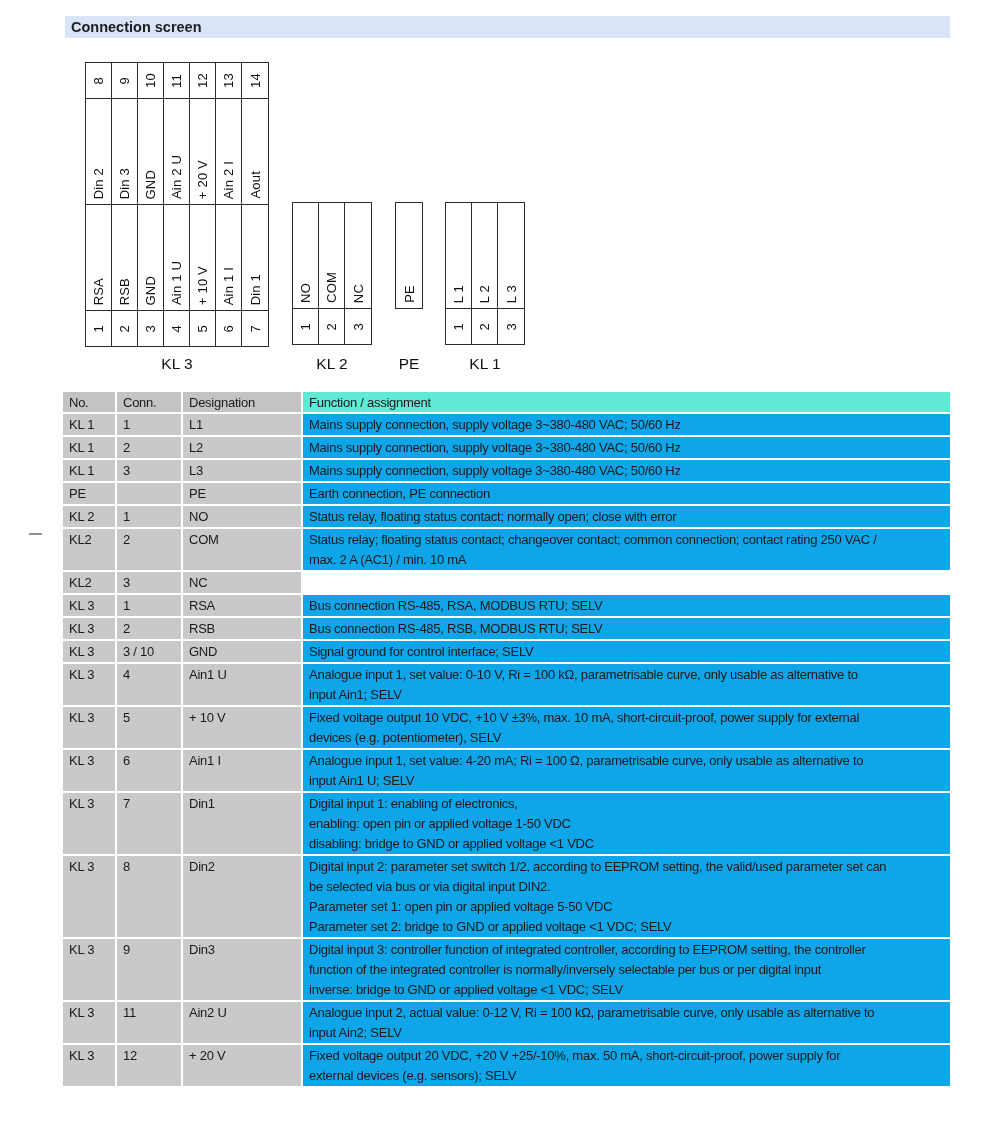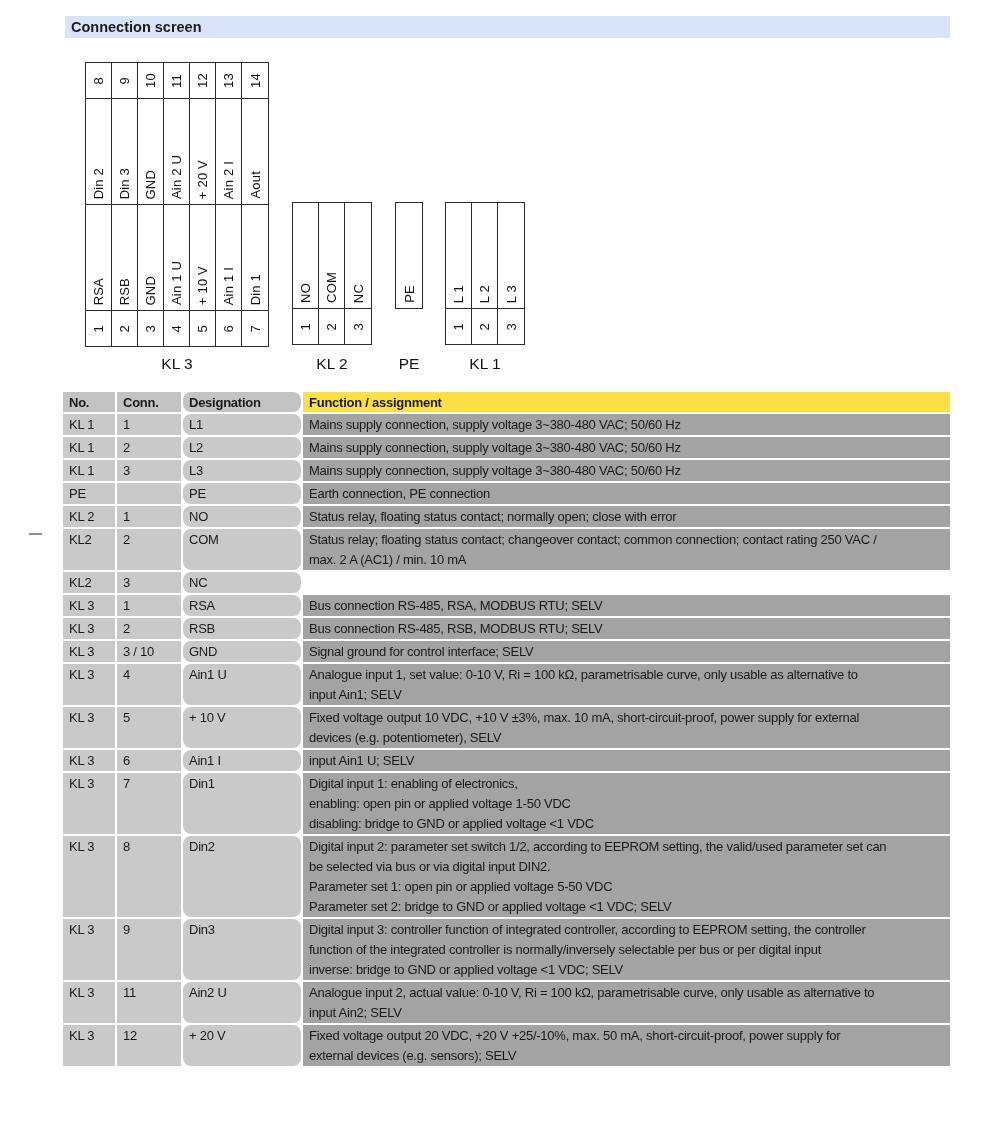--- a/index.html
+++ b/index.html
@@ -47,25 +47,25 @@
   
   .conn-table {
     position: absolute; left: 63px; top: 392px; width: 887px;
     display: flex; flex-direction: column; gap: 2px;
     font-size: 13px; letter-spacing: -0.25px;
   }
   .t-row { display: flex; gap: 2px; align-items: stretch; }
   .t-cell { box-sizing: border-box; padding: 1px 6px 0 6px; line-height: 20px; }
   .c-no   { width: 52px;  background: #c9c9c9; flex: none; }
   .c-conn { width: 64px;  background: #c9c9c9; flex: none; }
-  .c-des  { width: 118px; background: #c9c9c9; flex: none; border-radius: 8px; }
-  .c-fn   { flex: 1; background: #a3a3a3; }
-  .t-head { font-weight: bold; }
+  .c-des  { width: 118px; background: #c9c9c9; flex: none; }
+  .c-fn   { flex: 1; background: #0ea5e9; }
+  .t-head { font-weight: normal; }
   .t-head .c-no, .t-head .c-conn, .t-head .c-des { background: #c3c3c3; height: 20px; }
-  .t-head .c-fn { background: #fde047; height: 20px; }
+  .t-head .c-fn { background: #5eead4; height: 20px; }
   .fn-line { white-space: nowrap; }
 </style>
 </head>
 <body>
 
 <div class="page">
 
   <div class="title-bar">Connection screen</div>
 
   <div class="diagram">
@@ -325,20 +325,21 @@
         <div class="t-cell c-fn">
           <div class="fn-line">Fixed voltage output 10 VDC, +10 V ±3%, max. 10 mA, short-circuit-proof, power supply for external</div>
           <div class="fn-line">devices (e.g. potentiometer), SELV</div>
         </div>
       </div>
       <div class="t-row">
         <div class="t-cell c-no">KL 3</div>
         <div class="t-cell c-conn">6</div>
         <div class="t-cell c-des">Ain1 I</div>
         <div class="t-cell c-fn">
+          <div class="fn-line">Analogue input 1, set value: 4-20 mA; Ri = 100 Ω, parametrisable curve, only usable as alternative to</div>
           <div class="fn-line">input Ain1 U; SELV</div>
         </div>
       </div>
       <div class="t-row">
         <div class="t-cell c-no">KL 3</div>
         <div class="t-cell c-conn">7</div>
         <div class="t-cell c-des">Din1</div>
         <div class="t-cell c-fn">
           <div class="fn-line">Digital input 1: enabling of electronics,</div>
           <div class="fn-line">enabling: open pin or applied voltage 1-50 VDC</div>
@@ -364,21 +365,21 @@
           <div class="fn-line">Digital input 3: controller function of integrated controller, according to EEPROM setting, the controller</div>
           <div class="fn-line">function of the integrated controller is normally/inversely selectable per bus or per digital input</div>
           <div class="fn-line">inverse: bridge to GND or applied voltage &lt;1 VDC; SELV</div>
         </div>
       </div>
       <div class="t-row">
         <div class="t-cell c-no">KL 3</div>
         <div class="t-cell c-conn">11</div>
         <div class="t-cell c-des">Ain2 U</div>
         <div class="t-cell c-fn">
-          <div class="fn-line">Analogue input 2, actual value: 0-10 V, Ri = 100 kΩ, parametrisable curve, only usable as alternative to</div>
+          <div class="fn-line">Analogue input 2, actual value: 0-12 V, Ri = 100 kΩ, parametrisable curve, only usable as alternative to</div>
           <div class="fn-line">input Ain2; SELV</div>
         </div>
       </div>
       <div class="t-row">
         <div class="t-cell c-no">KL 3</div>
         <div class="t-cell c-conn">12</div>
         <div class="t-cell c-des">+ 20 V</div>
         <div class="t-cell c-fn">
           <div class="fn-line">Fixed voltage output 20 VDC, +20 V +25/-10%, max. 50 mA, short-circuit-proof, power supply for</div>
           <div class="fn-line">external devices (e.g. sensors); SELV</div>

